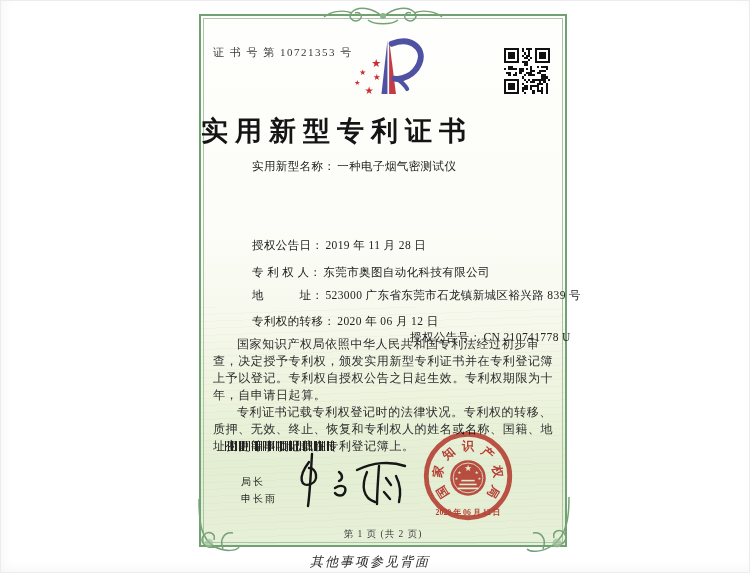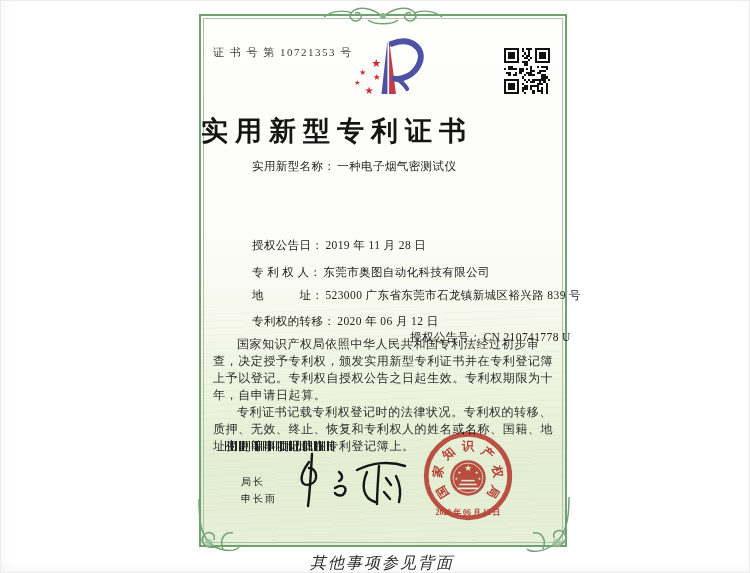--- a/index.html
+++ b/index.html
@@ -24,21 +24,21 @@
   .paras{position:absolute;left:12px;top:320px;width:341px;font-size:12px;line-height:17px;
          color:#2d2d2d;letter-spacing:.6px;}
   .paras p{margin:0;text-indent:2em;}
   .barcode{position:absolute;left:24px;top:425px;width:110px;height:10px;}
   .director{position:absolute;left:24px;top:457px;font-size:10px;color:#1d1d1d;letter-spacing:2px;line-height:17px;margin-left:16px;}
   .sig{position:absolute;left:82px;top:432px;width:130px;height:66px;}
   .seal{position:absolute;left:219px;top:412px;width:96px;height:96px;mix-blend-mode:multiply;opacity:.93;}
   .seal-ch{font-size:12.5px;font-weight:bold;fill:#c5352f;text-anchor:middle;dominant-baseline:middle;
            font-family:"Liberation Serif","DejaVu Serif",serif;}
   .page-num{position:absolute;left:0;top:512px;width:100%;text-align:center;font-size:9.5px;color:#3c3c3c;letter-spacing:1px;}
-  .bottom-note{position:absolute;left:310px;top:553px;font-size:16px;font-style:italic;color:#2e2e2e;letter-spacing:2px;}
+  .bottom-note{position:absolute;left:310px;top:553px;font-size:13px;font-style:italic;color:#2e2e2e;letter-spacing:2px;}
   .orn{position:absolute;pointer-events:none;}
   .orn-top{left:50%;top:-12px;transform:translateX(-50%);}
   .orn-bl{left:-6px;bottom:-10px;}
   .orn-br{right:-8px;bottom:-14px;}
 </style>
 </head>
 <body>
 
 <div class="page">
 
@@ -315,16 +315,17 @@
         <text x="59" y="48" font-size="4.5" fill="#fff" text-anchor="middle">★</text>
         <text x="38" y="54" font-size="4" fill="#fff" text-anchor="middle">★</text>
         <text x="62" y="54" font-size="4" fill="#fff" text-anchor="middle">★</text>
         <rect x="43" y="54" width="14" height="1.6" fill="#fff"></rect>
         <rect x="41" y="58" width="18" height="1.6" fill="#fff"></rect>
         <rect x="39" y="62" width="22" height="1.8" fill="#fff"></rect>
       </g>
       <text x="50" y="91" font-size="8.2" fill="#c5352f" text-anchor="middle" font-weight="bold">2020 年 06 月 12 日</text>
     </svg>
 
+    <div class="page-num">第 1 页 (共 2 页)</div>
   </div>
 
   <div class="bottom-note">其他事项参见背面</div>
 </div>
 
 </body></html>

